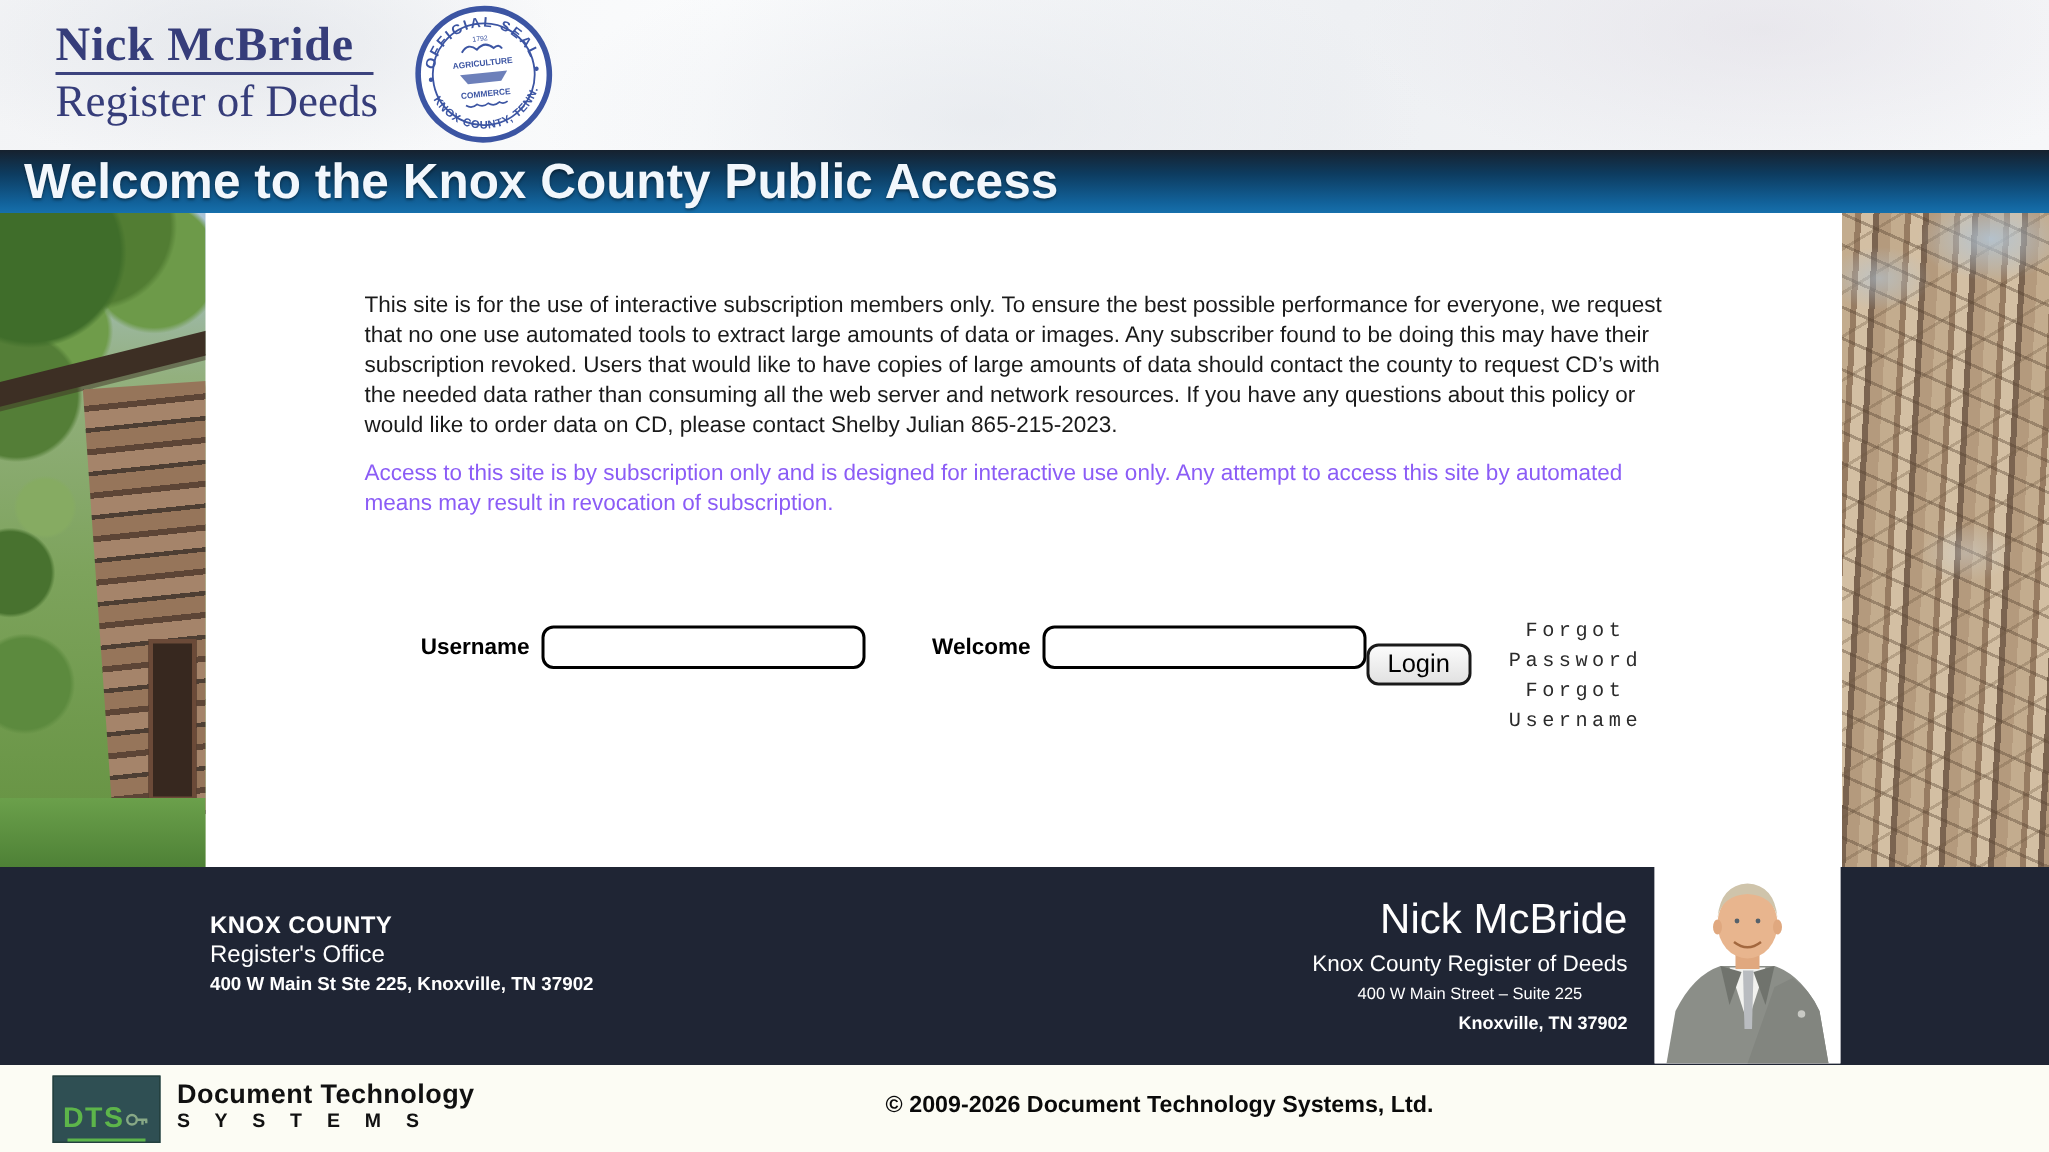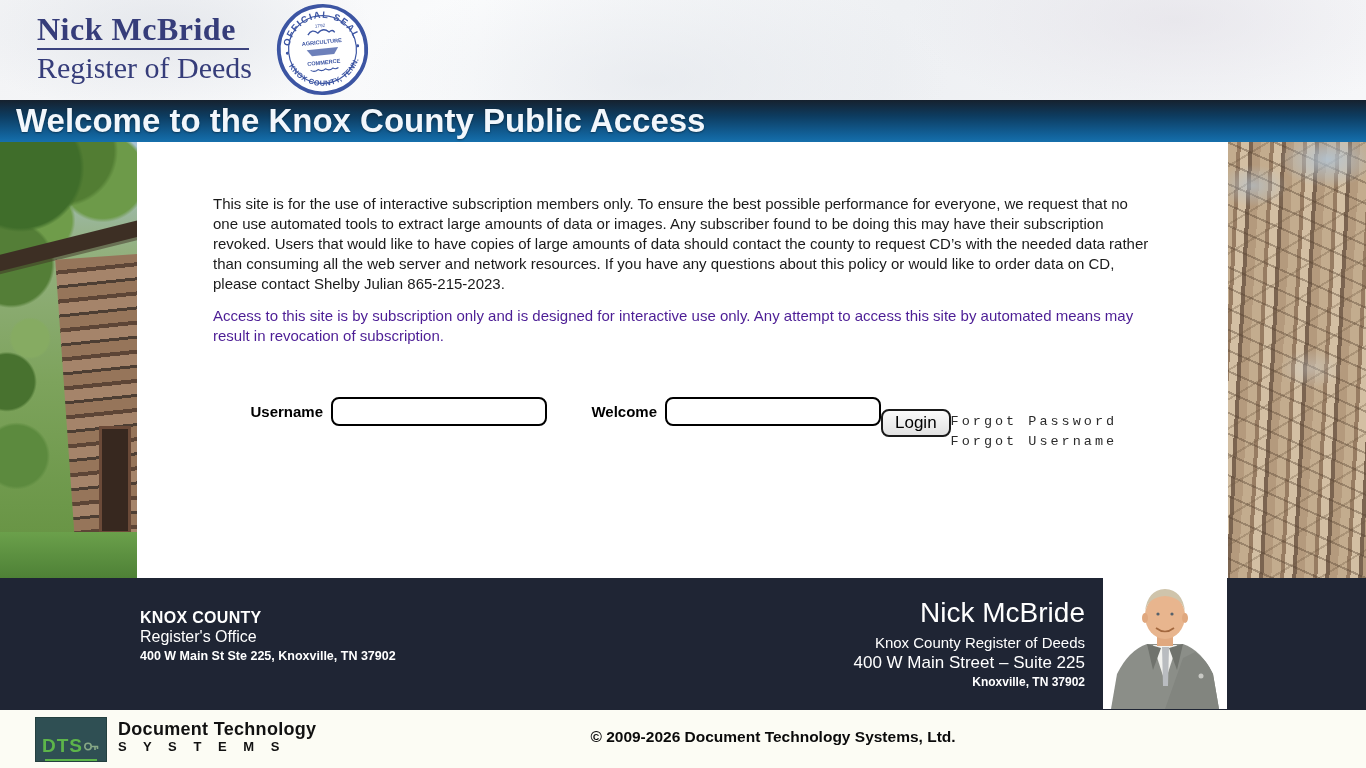--- a/index.html
+++ b/index.html
@@ -22,21 +22,21 @@
   .seal-header{left:276px;top:3px;width:93px;height:93px;transform:rotate(-6deg);}
 
   
   .banner{position:absolute;left:0;top:100px;width:1366px;height:42px;
     background:linear-gradient(180deg,#16212e 0%,#0d3c60 38%,#12639c 85%,#1670ac 100%);
     display:flex;align-items:center;}
   .banner-title{color:#f2f7fc;font-size:33px;font-weight:600;padding-left:16px;
     text-shadow:0 1px 2px rgba(0,0,0,.4);}
 
   
-  .main{position:absolute;left:0;top:142px;width:1366px;height:436px;display:flex;}
+  .main{position:absolute;left:0;top:142px;width:1366px;height:436px;display:flex;gap:30px;}
   .photo-left{position:relative;width:137px;height:436px;overflow:hidden;flex:0 0 137px;
     background:linear-gradient(180deg,#a9c3d6 0%,#93b07e 25%,#7da35c 55%,#63913f 100%);}
   .foliage{position:absolute;inset:0;
     background:
       radial-gradient(circle at 15% 6%, #3f6d2a 0 14%, transparent 15%),
       radial-gradient(circle at 45% 2%, #527d33 0 12%, transparent 13%),
       radial-gradient(circle at 75% 8%, #6d9a49 0 10%, transparent 11%),
       radial-gradient(circle at 8% 28%, #547e37 0 12%, transparent 13%),
       radial-gradient(circle at 28% 18%, #6f9c4a 0 9%, transparent 10%),
       radial-gradient(circle at 5% 55%, #48722f 0 10%, transparent 11%),
@@ -83,21 +83,21 @@
 
   
   .footer{position:absolute;left:0;top:578px;width:1366px;height:132px;background:#1f2534;color:#fff;}
   .footer-left-text{position:absolute;left:140px;top:30px;}
   .fl1{font-size:16px;font-weight:bold;letter-spacing:.3px;line-height:19px;}
   .fl2{font-size:16px;line-height:19px;}
   .fl3{font-size:12.5px;font-weight:bold;line-height:18px;margin-top:1px;}
   .footer-right-text{position:absolute;right:281px;top:18px;text-align:right;}
   .fr-name{font-size:28px;line-height:34px;font-weight:400;}
   .fr1{font-size:15px;line-height:20px;margin-top:3px;}
-  .fr2{font-size:17px;line-height:20px;text-align:center;}
+  .fr2{font-size:11px;line-height:20px;text-align:center;}
   .fr3{font-size:12px;font-weight:bold;line-height:18px;}
   .portrait{position:absolute;left:1103px;top:0;width:124px;height:131px;background:#fff;}
 
   
   .bottombar{position:absolute;left:0;top:710px;width:1366px;height:58px;background:#fcfcf4;}
   .dts-logo{position:absolute;left:35px;top:7px;width:70px;height:43px;background:#2f4f53;
     border:1px solid #24403f;display:flex;flex-direction:column;justify-content:flex-end;
     align-items:center;cursor:pointer;}
   .dts-row{display:flex;align-items:center;}
   .dts-text{color:#5db54a;font-weight:bold;font-size:19px;letter-spacing:1px;
@@ -153,21 +153,21 @@
     <div class="photo-left">
       <div class="foliage"></div>
       <div class="cabin-roof"></div>
       <div class="cabin-wall"></div>
       <div class="cabin-door"></div>
       <div class="grass"></div>
     </div>
 
     <div class="content">
       <p class="policy">This site is for the use of interactive subscription members only. To ensure the best possible performance for everyone, we request that no one use automated tools to extract large amounts of data or images. Any subscriber found to be doing this may have their subscription revoked. Users that would like to have copies of large amounts of data should contact the county to request CD’s with the needed data rather than consuming all the web server and network resources. If you have any questions about this policy or would like to order data on CD, please contact Shelby Julian 865-215-2023.</p>
-      <p class="warning" id="warning-text" style="color: #4c1d95;">Access to this site is by subscription only and is designed for interactive use only. Any attempt to access this site by automated means may result in revocation of subscription.</p>
+      <p class="warning" id="warning-text" style="color: #8b5cf6;">Access to this site is by subscription only and is designed for interactive use only. Any attempt to access this site by automated means may result in revocation of subscription.</p>
 
       <div class="form-wrap">
         <div class="form-row">
           <label class="form-label">Username</label>
           <input class="form-input" type="text" value="" style="">
         </div>
         <div class="form-row">
           <label class="form-label">Welcome</label>
           <input class="form-input" type="password" value="" style="">
         </div>

